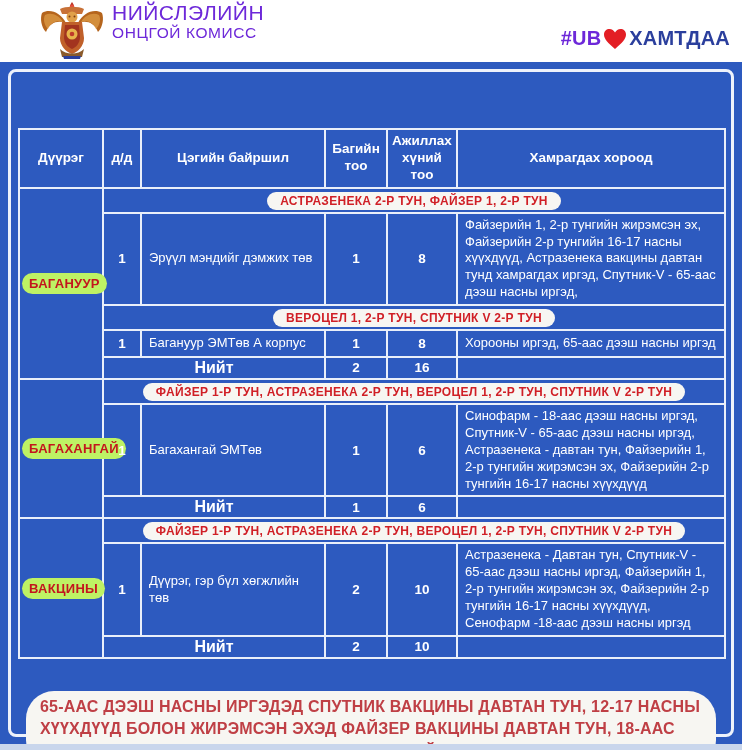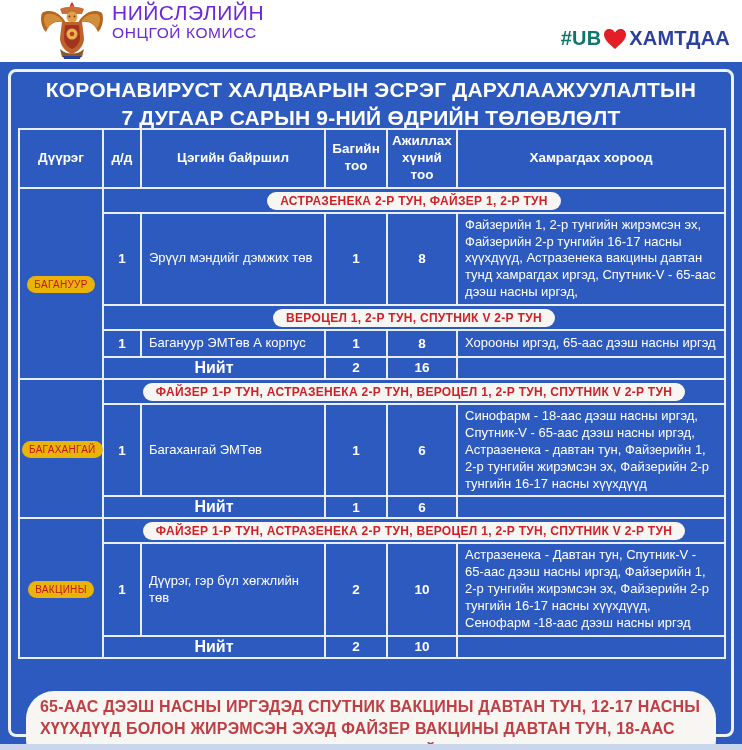--- a/index.html
+++ b/index.html
@@ -12,21 +12,21 @@
     font-family:"Liberation Sans","DejaVu Sans",sans-serif;
   }
 
   
   .page-header { position:absolute; top:0; left:0; width:742px; height:62px; background:#ffffff; }
   .emblem { position:absolute; left:38px; top:1px; width:68px; height:59px; }
   .org-name { position:absolute; left:112px; top:2px; color:#6d28d9; font-weight:400; line-height:1.08; }
   .org-line1 { font-size:21px; letter-spacing:.5px; }
   .org-line2 { font-size:15.5px; letter-spacing:.6px; }
   .hashtag { position:absolute; right:12px; top:27px; display:flex; align-items:center; gap:1px; font-weight:700; font-size:20px; letter-spacing:.2px; }
-  .hashtag .prefix { color:#0f766e; }
+  .hashtag .prefix { color:#6d28d9; }
   .hashtag .suffix { color:#2b3f9d; }
   .heart-icon { width:24px; height:22px; display:block; margin:0 1px; }
 
   
   .panel { position:absolute; top:62px; left:0; width:742px; height:682px; background:#2d5abf; }
   .panel-border { position:absolute; left:8px; top:7px; right:8px; bottom:7px; border:3px solid #eef2fb; border-radius:8px; pointer-events:none; }
   .poster-title { position:absolute; top:14px; left:0; width:100%; text-align:center; color:#ffffff; font-weight:700; font-size:21px; line-height:1.32; letter-spacing:.2px; }
 
   
   .plan-table {
@@ -41,22 +41,22 @@
   td.khoroo { text-align:left; padding:3px 7px; font-size:13px; line-height:1.3; }
   tr.banner-row { height:24px; }
   td.banner-cell { text-align:center; padding:2px 0; }
   .vaccine-banner {
     display:inline-block; background:#f7f6f2; color:#d01f26;
     border-radius:12px; padding:2px 13px; font-weight:700; font-size:12px;
     letter-spacing:.3px; white-space:nowrap; max-width:615px;
   }
   td.district-cell { text-align:center; padding:2px; }
   .district-badge {
-    display:inline-block; background:#eab308; color:#c3161d;
-    border-radius:13px; padding:3px 7px; font-weight:400; font-size:10px; letter-spacing:.3px;
+    display:inline-block; background:#bef264; color:#c3161d;
+    border-radius:13px; padding:3px 7px; font-weight:700; font-size:13px; letter-spacing:.3px;
     white-space:nowrap;
   }
   tr.total-row { height:22px; }
   td.total-label { text-align:center; font-weight:700; font-size:16px;border-radius:6px; }
 
   
   .footer-note {
     position:absolute; left:26px; right:26px; top:629px;
     background:#f7f6f2; border-radius:28px; padding:5px 14px;
     color:#bf3f45; font-weight:700; font-size:16px; line-height:1.4;
@@ -97,24 +97,20 @@
     <svg class="heart-icon" viewBox="0 0 24 22" aria-hidden="true">
       <path d="M12 21 C5 15 1 11 1 6.5 C1 3 3.5 1 6.5 1 C8.8 1 11 2.5 12 4.6 C13 2.5 15.2 1 17.5 1 C20.5 1 23 3 23 6.5 C23 11 19 15 12 21Z" fill="#e31e24"></path>
     </svg>
     <span class="suffix">ХАМТДАА</span>
   </div>
 </div>
 
 <div class="panel">
   <div class="panel-border"></div>
 
-  <div class="poster-title">
-    <div>КОРОНАВИРУСТ ХАЛДВАРЫН ЭСРЭГ ДАРХЛААЖУУЛАЛТЫН</div>
-    <div>7 ДУГААР САРЫН 9-НИЙ ӨДРИЙН ТӨЛӨВЛӨЛТ</div>
-  </div>
 
   <table class="plan-table">
     <colgroup>
       <col style="width:84px">
         <col style="width:38px">
         <col style="width:184px">
       <col style="width:62px">
         <col style="width:70px">
         <col style="width:268px">
     </colgroup>

